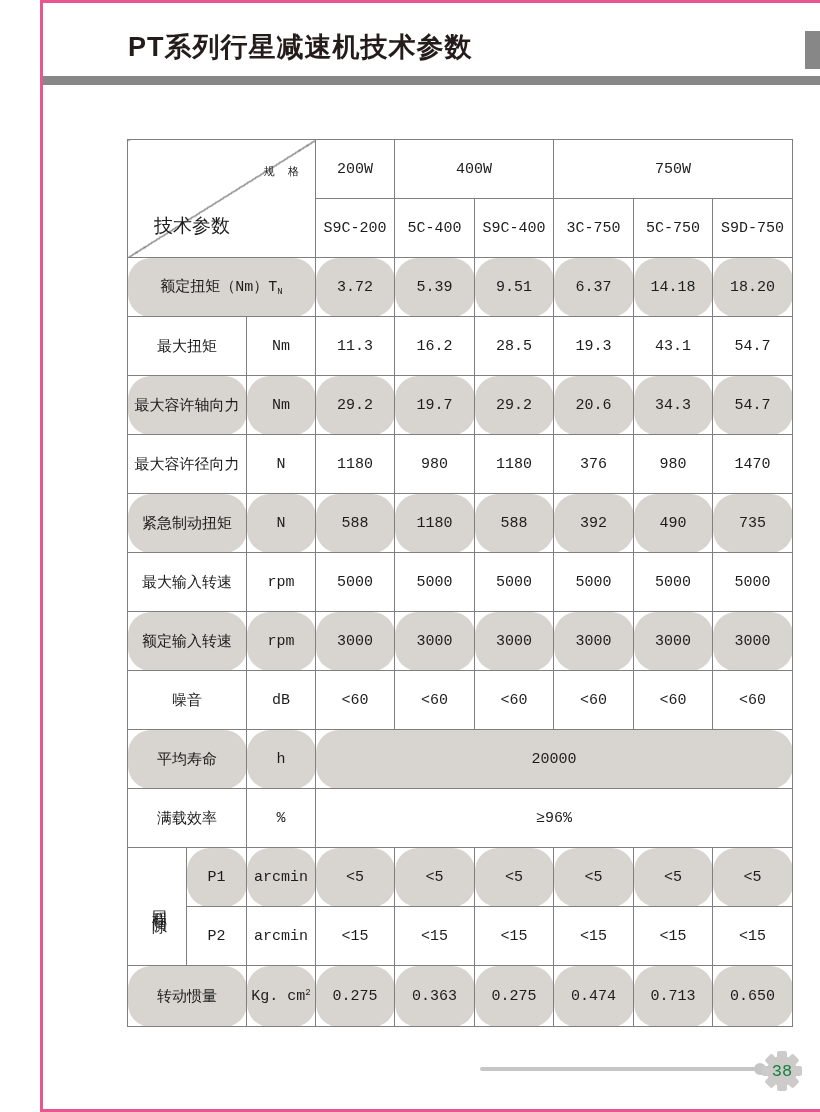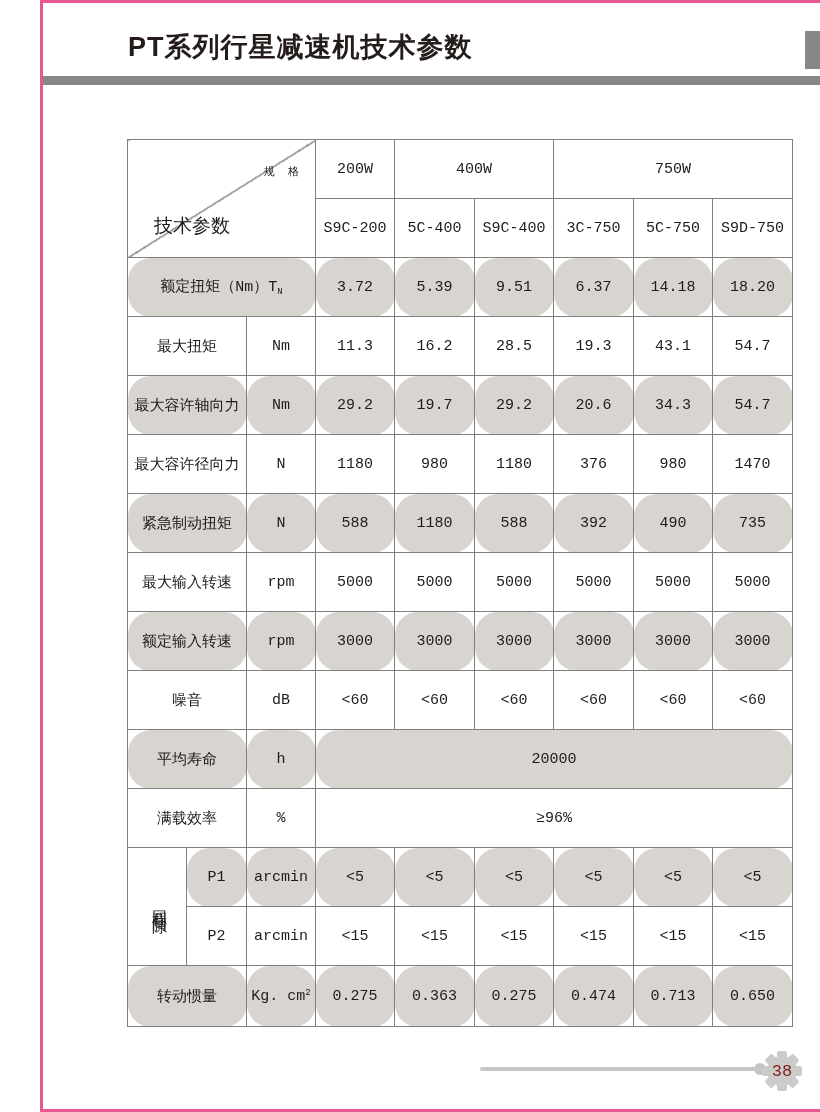--- a/index.html
+++ b/index.html
@@ -27,21 +27,21 @@
   .spec sub{font-size:9px;vertical-align:-3px;}
   .spec sup{font-size:9px;vertical-align:5px;}
 
   .footer-line{position:absolute;left:437px;top:1064px;width:278px;height:4px;
         background:#c6c6c6;border-radius:2px;}
   .footer-dot{position:absolute;left:711px;top:1060px;width:12px;height:12px;
         border-radius:50%;background:#c6c6c6;}
   .page-badge{position:absolute;left:717px;top:1046px;width:44px;height:44px;}
   .page-badge svg{position:absolute;left:0;top:0;}
   .page-num{position:absolute;left:0;top:0;width:44px;height:44px;display:flex;
-        align-items:center;justify-content:center;font-size:17px;color:#7f1d1d;
+        align-items:center;justify-content:center;font-size:17px;color:#15803d;
         font-family:"Liberation Mono","DejaVu Sans Mono",monospace;}
 </style>
 </head>
 <body>
 
 <div class="page">
 
   <div class="page-title">PT系列行星减速机技术参数</div>
   <div class="accent-square"></div>
   <div class="header-rule"></div>

